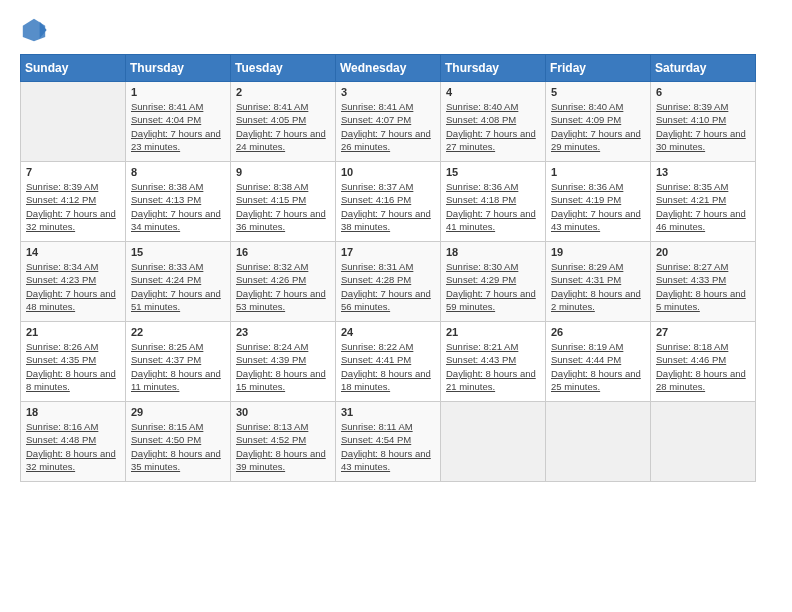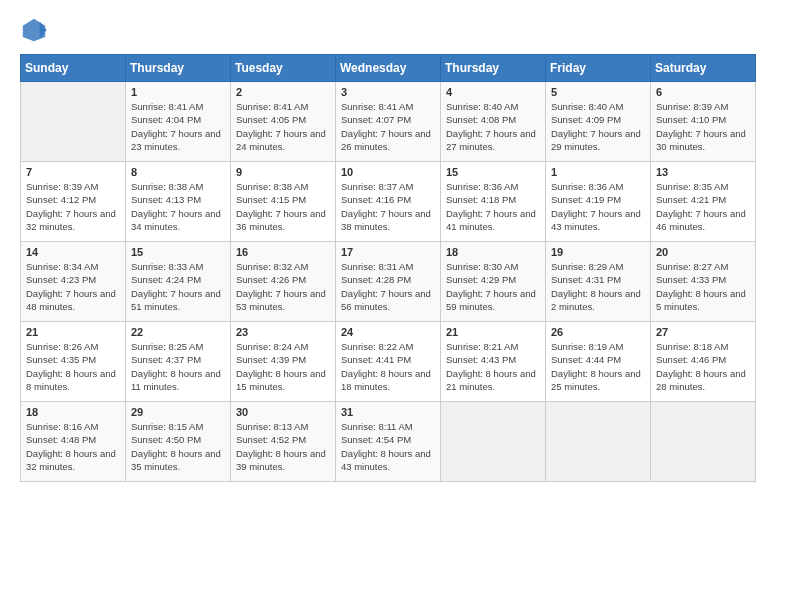--- a/index.html
+++ b/index.html
@@ -88,20 +88,21 @@
       font-size: 11px;
       font-weight: bold;
       color: #333;
       display: block;
       margin-bottom: 2px;
     }
     .day-info {
       font-size: 9.5px;
       color: #444;
       line-height: 1.4;
+      text-decoration: underline;
     }
     td.empty {
       background: #f0f0f0 !important;
     }
   </style>
 </head>
 <body>
 
 <div class="page">
   <div class="header">

